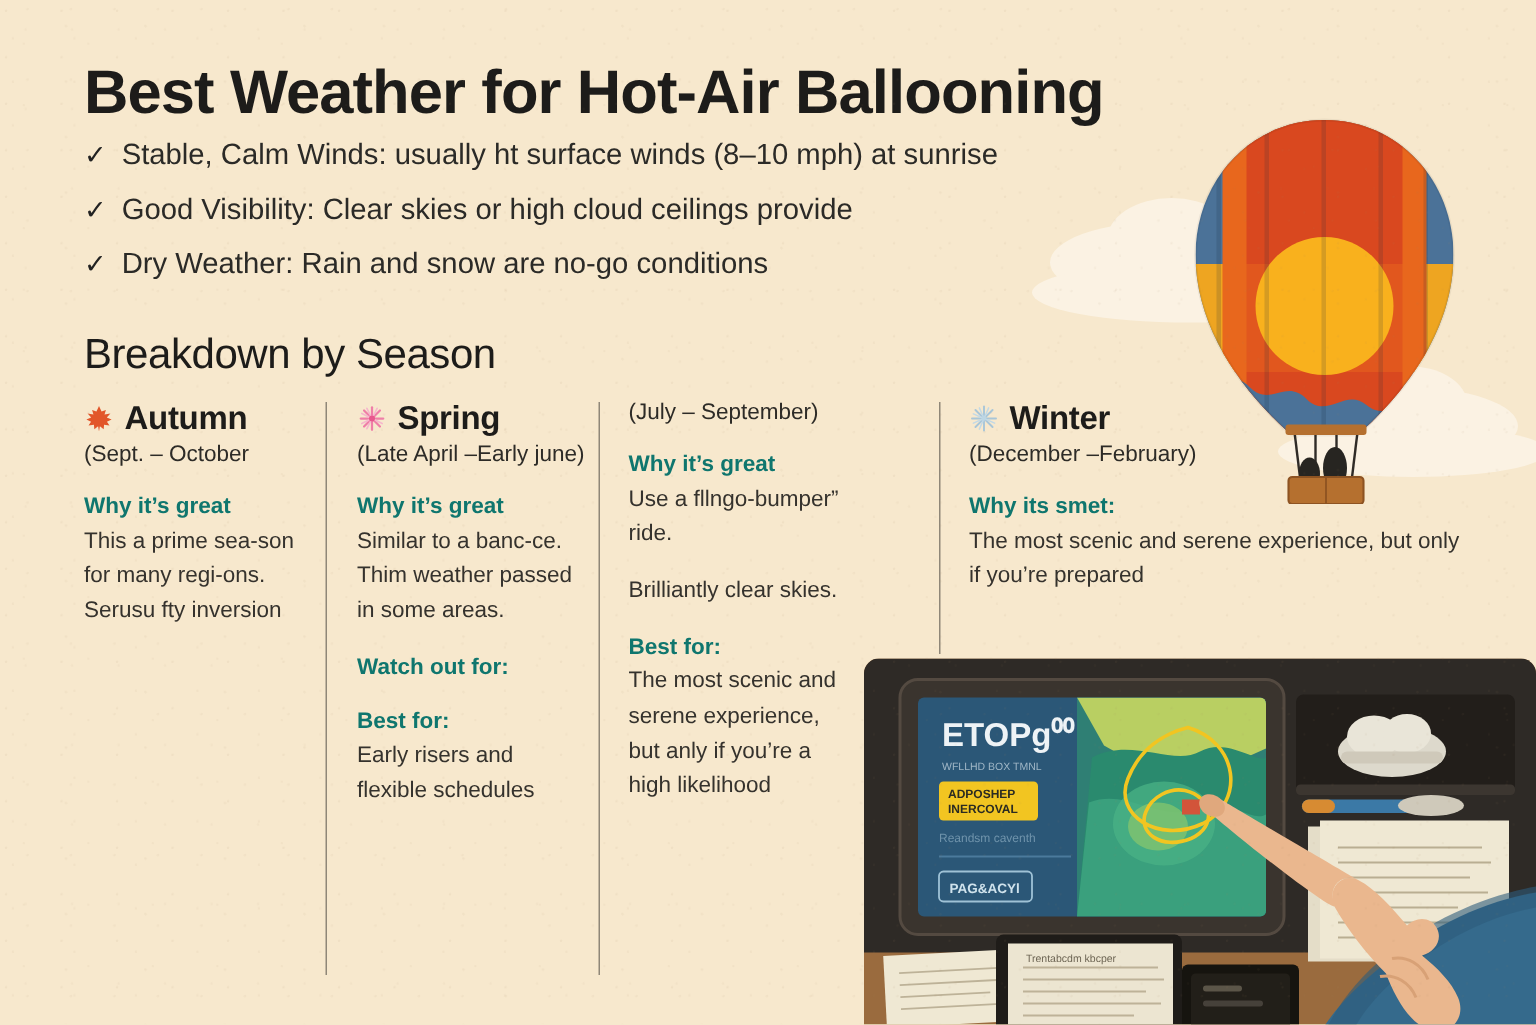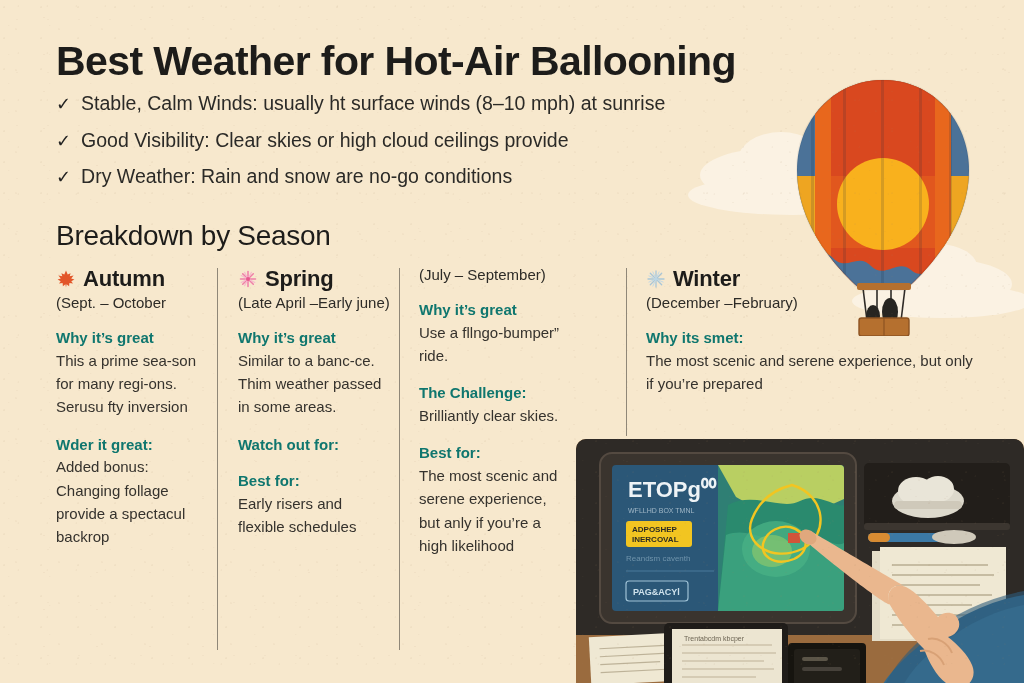--- a/index.html
+++ b/index.html
@@ -248,24 +248,20 @@
         <svg width="20" height="20" viewBox="0 0 20 20">
           <path d="M10 1.6 L11.7 5.4 L14.6 4.3 L13.7 7.3 L17.6 6.6 L15.2 9.4 L18.4 10.6 L15.3 12.2 L17 14.6 L13.4 14.1 L13.1 17.2 L10.6 15.2 L10 18.6 L9.4 15.2 L6.9 17.2 L6.6 14.1 L3 14.6 L4.7 12.2 L1.6 10.6 L4.8 9.4 L2.4 6.6 L6.3 7.3 L5.4 4.3 L8.3 5.4 Z" fill="#e2562a"></path>
         </svg>
       </span>
       <span class="season-name">Autumn</span>
     </div>
     <div class="season-range">(Sept. – October</div>
     <div class="blk">
       <div class="blk-label">Why it’s great</div>
       <div class="blk-body">This a prime sea-son for many regi-ons. Serusu fty inversion</div>
-    </div>
-    <div class="blk">
-      <div class="blk-label">Wder it great:</div>
-      <div class="blk-body">Added bonus: Changing follage provide a spectacul backrop</div>
     </div>
   </div>
 
   <div class="season" style="left:238px; top:266px; width:148px;">
     <div class="season-head">
       <span class="season-icon">
         <svg width="20" height="20" viewBox="0 0 20 20">
           <g stroke="#ef7fa8" stroke-width="1.5" stroke-linecap="round">
             <line x1="10" y1="10" x2="10" y2="2.5"></line>
             <line x1="10" y1="10" x2="10" y2="17.5"></line>
@@ -303,21 +299,20 @@
     </div>
   </div>
 
   <div class="season" style="left:419px; top:266px; width:148px;">
     <div class="season-range">(July – September)</div>
     <div class="blk">
       <div class="blk-label">Why it’s great</div>
       <div class="blk-body">Use a fllngo-bumper” ride.</div>
     </div>
     <div class="blk">
-      <div class="blk-label">The Challenge:</div>
       <div class="blk-body">Brilliantly clear skies.</div>
     </div>
     <div class="blk">
       <div class="blk-label">Best for:</div>
       <div class="blk-body">The most scenic and serene experience, but anly if you’re a high likelihood</div>
     </div>
   </div>
 
   <div class="season" style="left:646px; top:266px; width:330px;">
     <div class="season-head">

